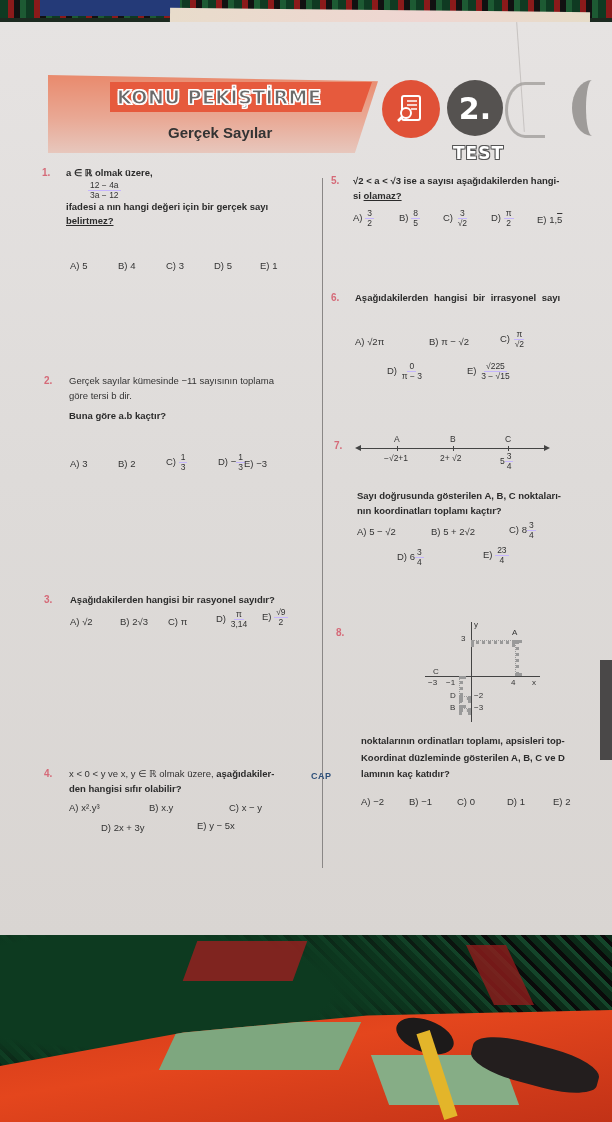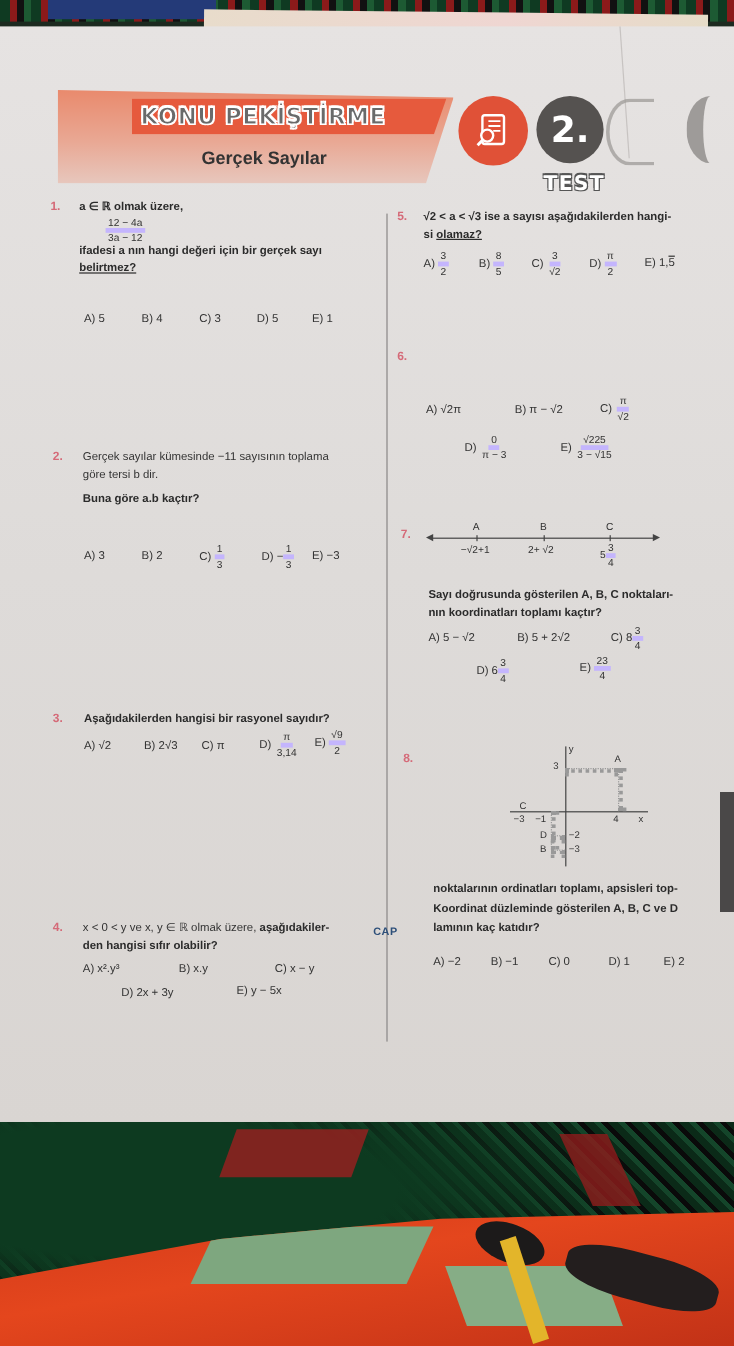--- a/index.html
+++ b/index.html
@@ -92,21 +92,21 @@
 
   
   .divider { position: absolute; left: 322px; width: 1px; background: #8a8786; }
   .q { position: absolute; font-size: 9.5px; line-height: 1.55; color: #333; }
   .qnum { position: absolute; font-weight: bold; font-size: 10px; color: #d56a78; }
   .bold { font-weight: bold; color: #2b2b2b; }
   .ul { text-decoration: underline; }
   .opts { position: absolute; font-size: 9.5px; color: #333; }
   .opt { position: absolute; white-space: nowrap; }
   .frac { display: inline-flex; flex-direction: column; align-items: center; vertical-align: middle; font-size: 8.5px; line-height: 1.05; }
-  .frac .n { border-bottom: 4px solid #c4b5fd; padding: 0 2px; }
+  .frac .n { border-bottom: 1px solid #c4b5fd; padding: 0 2px; }
   .frac .d { padding: 0 2px; }
   .overline { text-decoration: overline; }
 
   .numline { position: absolute; left: 360px; top: 448px; width: 185px; height: 1px; background: #444; }
   .numline::before { content: ""; position: absolute; left: -2px; top: -3px; border: 3.5px solid transparent; border-right: 6px solid #444; transform: translateX(-6px); }
   .numline::after { content: ""; position: absolute; right: -8px; top: -3px; border: 3.5px solid transparent; border-left: 6px solid #444; }
   .tick { position: absolute; width: 1px; height: 5px; background: #444; top: 446px; }
   .nlabel { position: absolute; font-size: 8.5px; color: #333; }
 
   .axis-x { position: absolute; left: 425px; top: 676px; width: 115px; height: 1px; background: #444; }
@@ -187,21 +187,21 @@
   <span class="opt" style="left:0">A) 3</span>
   <span class="opt" style="left:48px">B) 2</span>
   <span class="opt" style="left:96px;top:-5px"><span>C)</span> <span class="frac">
         <span class="n">1</span>
         <span class="d">3</span>
       </span></span>
   <span class="opt" style="left:148px;top:-5px"><span>D) −</span><span class="frac">
         <span class="n">1</span>
         <span class="d">3</span>
       </span></span>
-  <span class="opt" style="left:190px">E) −3</span>
+  <span class="opt" style="left:174px">E) −3</span>
 </div>
 
 <div class="qnum" style="left:44px;top:594px;">3.</div>
 <div class="q bold" style="left:70px;top:593px;width:250px;">Aşağıdakilerden hangisi bir rasyonel sayıdır?</div>
 <div class="opts" style="left:70px;top:616px;">
   <span class="opt" style="left:0">A) √2</span>
   <span class="opt" style="left:50px">B) 2√3</span>
   <span class="opt" style="left:98px">C) π</span>
   <span class="opt" style="left:146px;top:-6px"><span>D)</span> <span class="frac">
         <span class="n">π</span>
@@ -247,20 +247,21 @@
       </span></span>
   <span class="opt" style="left:138px"><span>D)</span> <span class="frac">
         <span class="n">π</span>
         <span class="d">2</span>
       </span></span>
   <span class="opt" style="left:184px;top:5px"><span>E) 1,</span><span class="overline">5</span></span>
 </div>
 
 <div class="qnum" style="left:331px;top:292px;">6.</div>
 <div class="q bold" style="left:355px;top:291px;width:250px;">
+  <div style="word-spacing:3px;">Aşağıdakilerden hangisi bir irrasyonel sayı</div>
 </div>
 <div class="opts" style="left:355px;top:336px;width:250px;height:60px;">
   <span class="opt" style="left:0;top:0">A) √2π</span>
   <span class="opt" style="left:74px;top:0">B) π − √2</span>
   <span class="opt" style="left:145px;top:-6px"><span>C)</span> <span class="frac">
         <span class="n">π</span>
         <span class="d">√2</span>
       </span></span>
   <span class="opt" style="left:32px;top:26px"><span>D)</span> <span class="frac">
         <span class="n">0</span>

